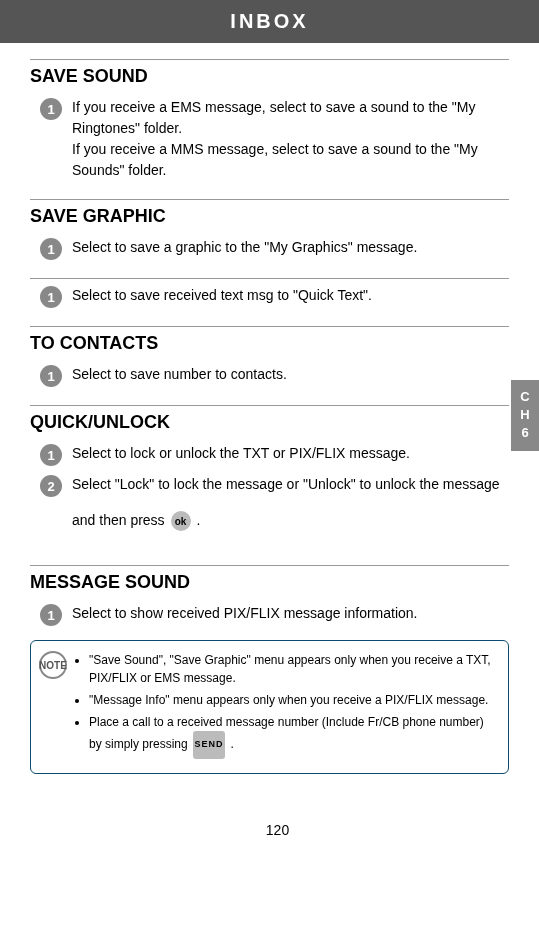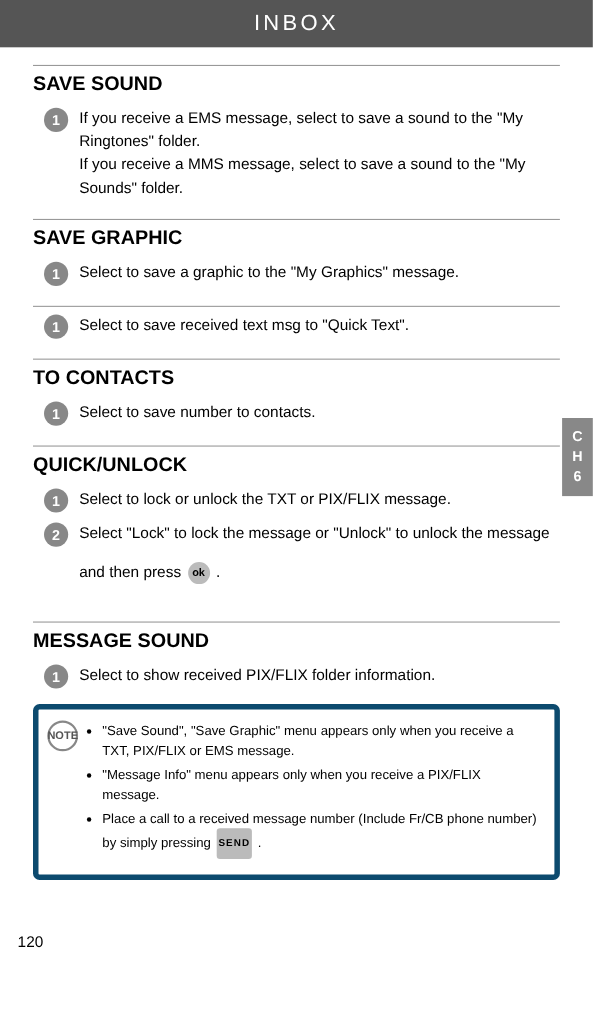--- a/index.html
+++ b/index.html
@@ -17,21 +17,21 @@
     .header {
       background: #555555;
       text-align: center;
       padding: 10px 0;
       margin-bottom: 16px;
     }
 
     .header-title {
       color: #ffffff;
       font-size: 20px;
-      font-weight: normal;
+      font-weight: bold;
       letter-spacing: 3px;
     }
 
     .content {
       padding: 0 30px 20px 30px;
     }
 
     .section {
       margin-bottom: 18px;
     }
@@ -80,21 +80,21 @@
       color: #ffffff;
       width: 28px;
       padding: 8px 5px;
       text-align: center;
       font-size: 13px;
       font-weight: bold;
       line-height: 1.4;
     }
 
     .note-box {
-      border: 5px solid #0c4a6e;
+      border: 1px solid #0c4a6e;
       border-radius: 6px;
       padding: 10px 12px 10px 44px;
       margin-top: 14px;
       position: relative;
       font-size: 12px;
       line-height: 1.5;
       background: #ffffff;
     }
 
     .note-badge {
@@ -147,21 +147,21 @@
       height: 28px;
       font-size: 9px;
       font-weight: bold;
       color: #000;
       margin: 0 2px;
       vertical-align: middle;
       letter-spacing: 1px;
     }
 
     .page-number {
-      text-align: left;
+      text-align: center;
       font-size: 14px;
       padding: 10px 0 6px 0;
       margin-left: 16px;
     }
 
     .divider {
       height: 1px;
       background: #999999;
       margin-bottom: 6px;
     }
@@ -228,21 +228,21 @@
       <div class="step-badge">2</div>
       <div class="step-text">Select "Lock" to lock the message or "Unlock" to unlock the message and then press <span class="ok-badge">ok</span> .</div>
     </div>
   </div>
 
   <div class="section">
     <div class="divider"></div>
     <span class="section-title">MESSAGE SOUND</span>
     <div class="step-row">
       <div class="step-badge">1</div>
-      <div class="step-text">Select to show received PIX/FLIX folder information.</div>
+      <div class="step-text">Select to show received PIX/FLIX message information.</div>
     </div>
 
     
     <div class="note-box">
       <div class="note-badge">NOTE</div>
       <ul>
         <li>"Save Sound", "Save Graphic" menu appears only when you receive a TXT, PIX/FLIX or EMS message.</li>
         <li>"Message Info" menu appears only when you receive a PIX/FLIX message.</li>
         <li>Place a call to a received message number (Include Fr/CB phone number) by simply pressing <span class="send-badge">SEND</span> .</li>
       </ul>

